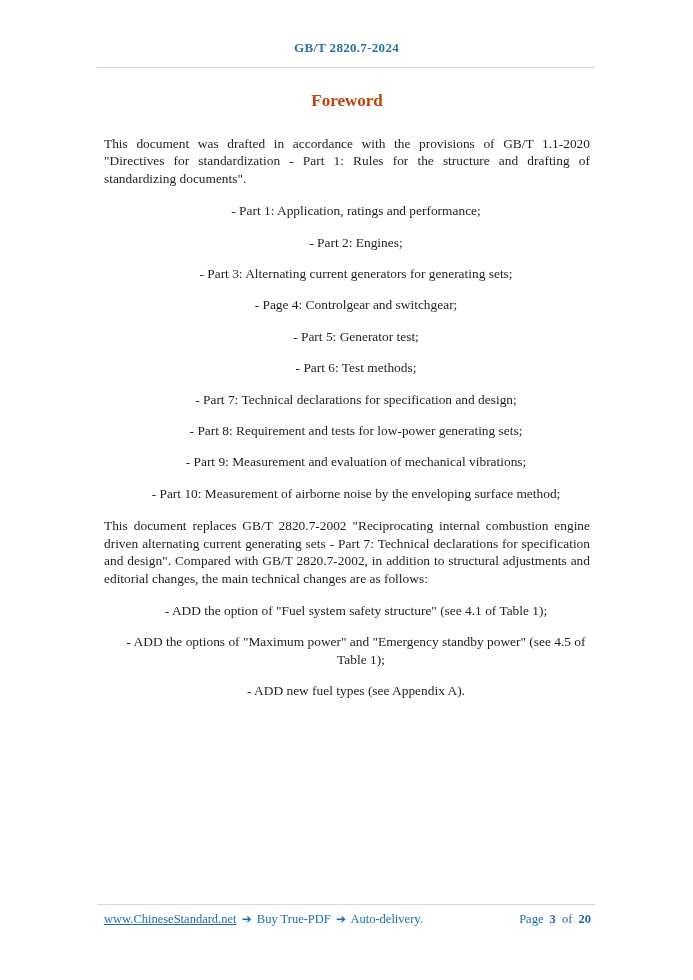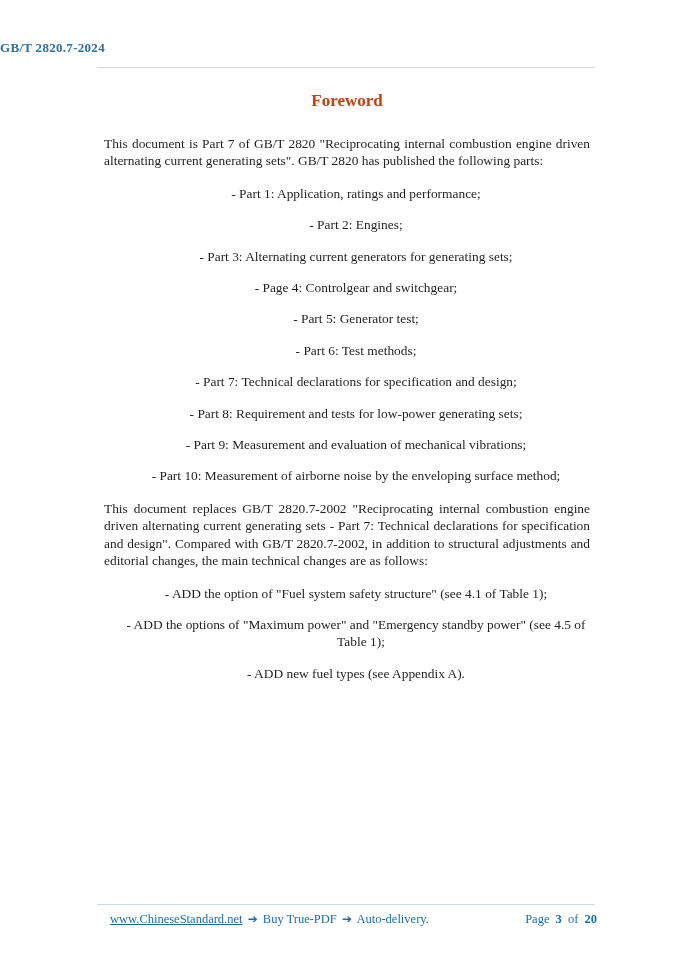--- a/index.html
+++ b/index.html
@@ -14,21 +14,21 @@
     background: #ffffff;
     font-family: "Liberation Serif", "DejaVu Serif", serif;
     color: #1f1f1f;
     overflow: hidden;
   }
   .doc-header {
     position: absolute;
     top: 40px;
     left: 0;
     width: 100%;
-    text-align: left;
+    text-align: center;
     font-size: 13px;
     font-weight: bold;
     color: #2d6f9e;
     letter-spacing: 0.3px;
   }
   .rule {
     position: absolute;
     left: 97px;
     width: 498px;
     height: 1px;
@@ -73,21 +73,20 @@
   .doc-footer {
     position: absolute;
     top: 912px;
     left: 104px;
     width: 487px;
     display: flex;
     justify-content: space-between;
     align-items: baseline;
     font-size: 12.5px;
     color: #1b6da9;
-    margin-left: 6px;
   }
   .footer-left { white-space: nowrap; }
   .footer-link {
     color: #1b6da9;
     text-decoration: underline;
     cursor: pointer;
   }
   .arrow {
     font-family: "DejaVu Sans", sans-serif;
     font-size: 12px;
@@ -102,22 +101,22 @@
 <div class="page">
 
   <div class="doc-header">GB/T 2820.7-2024</div>
 
   <div class="rule header-rule"></div>
 
   <div class="body-content">
 
     <div class="page-title">Foreword</div>
 
+    <div class="para">This document was drafted in accordance with the provisions of GB/T 1.1-2020 "Directives for standardization - Part 1: Rules for the structure and drafting of standardizing documents".</div>
 
-    <div class="para">This document is Part 7 of GB/T 2820 "Reciprocating internal combustion engine driven alternating current generating sets". GB/T 2820 has published the following parts:</div>
 
     <div class="list-block">
       <div class="hang-item">- Part 1: Application, ratings and performance;</div>
       <div class="hang-item">- Part 2: Engines;</div>
       <div class="hang-item">- Part 3: Alternating current generators for generating sets;</div>
       <div class="hang-item">- Page 4: Controlgear and switchgear;</div>
       <div class="hang-item">- Part 5: Generator test;</div>
       <div class="hang-item">- Part 6: Test methods;</div>
       <div class="hang-item">- Part 7: Technical declarations for specification and design;</div>
       <div class="hang-item">- Part 8: Requirement and tests for low-power generating sets;</div>

